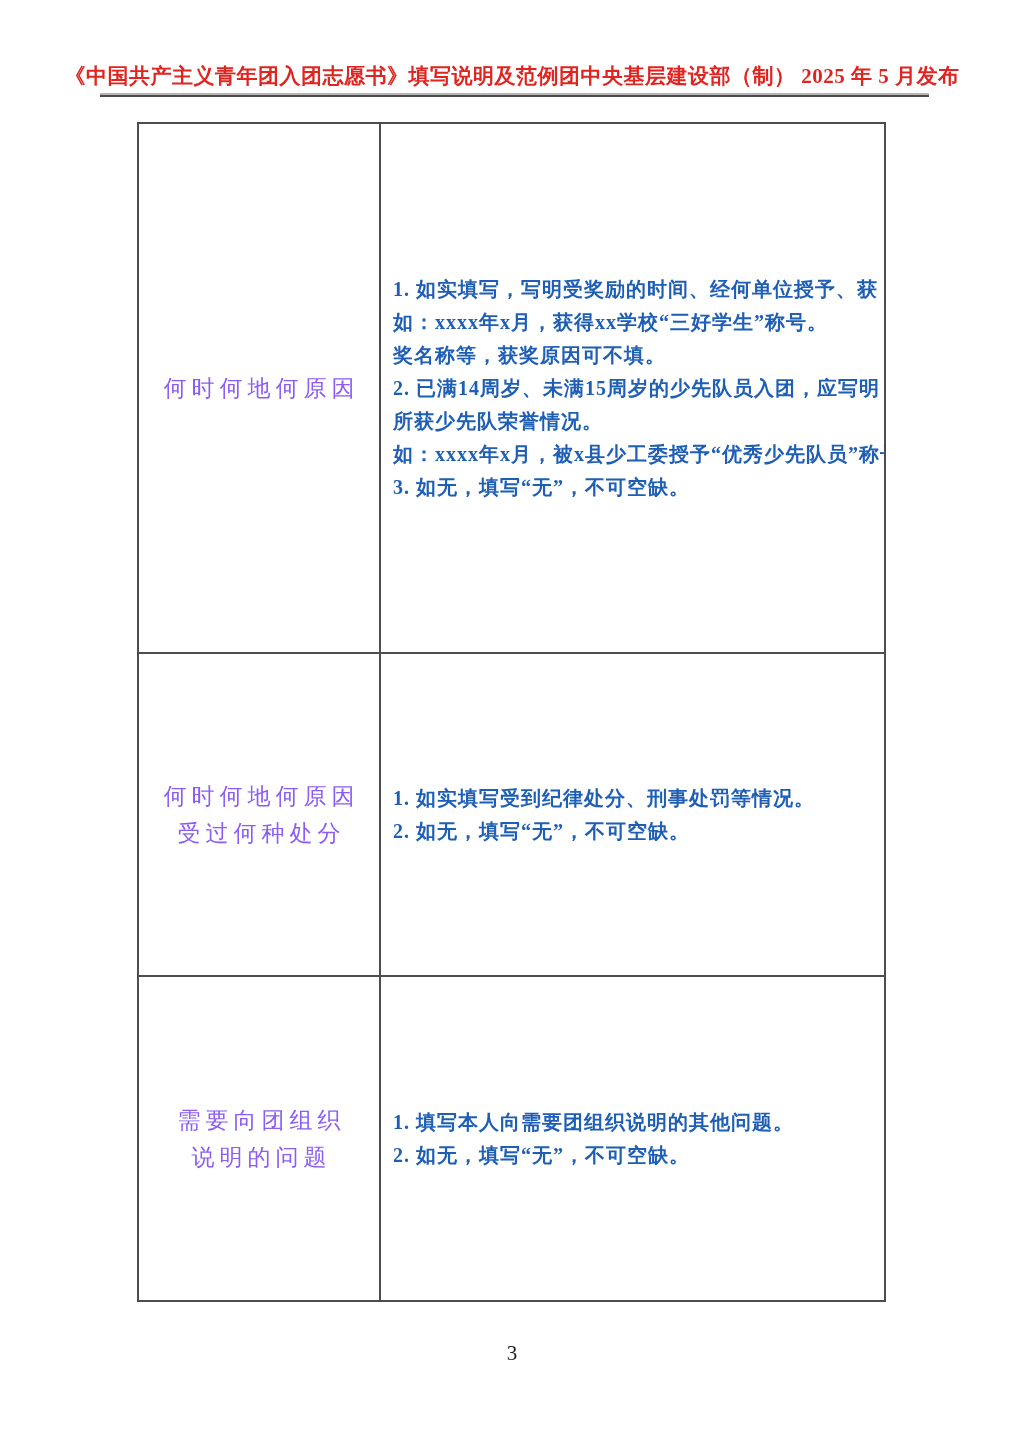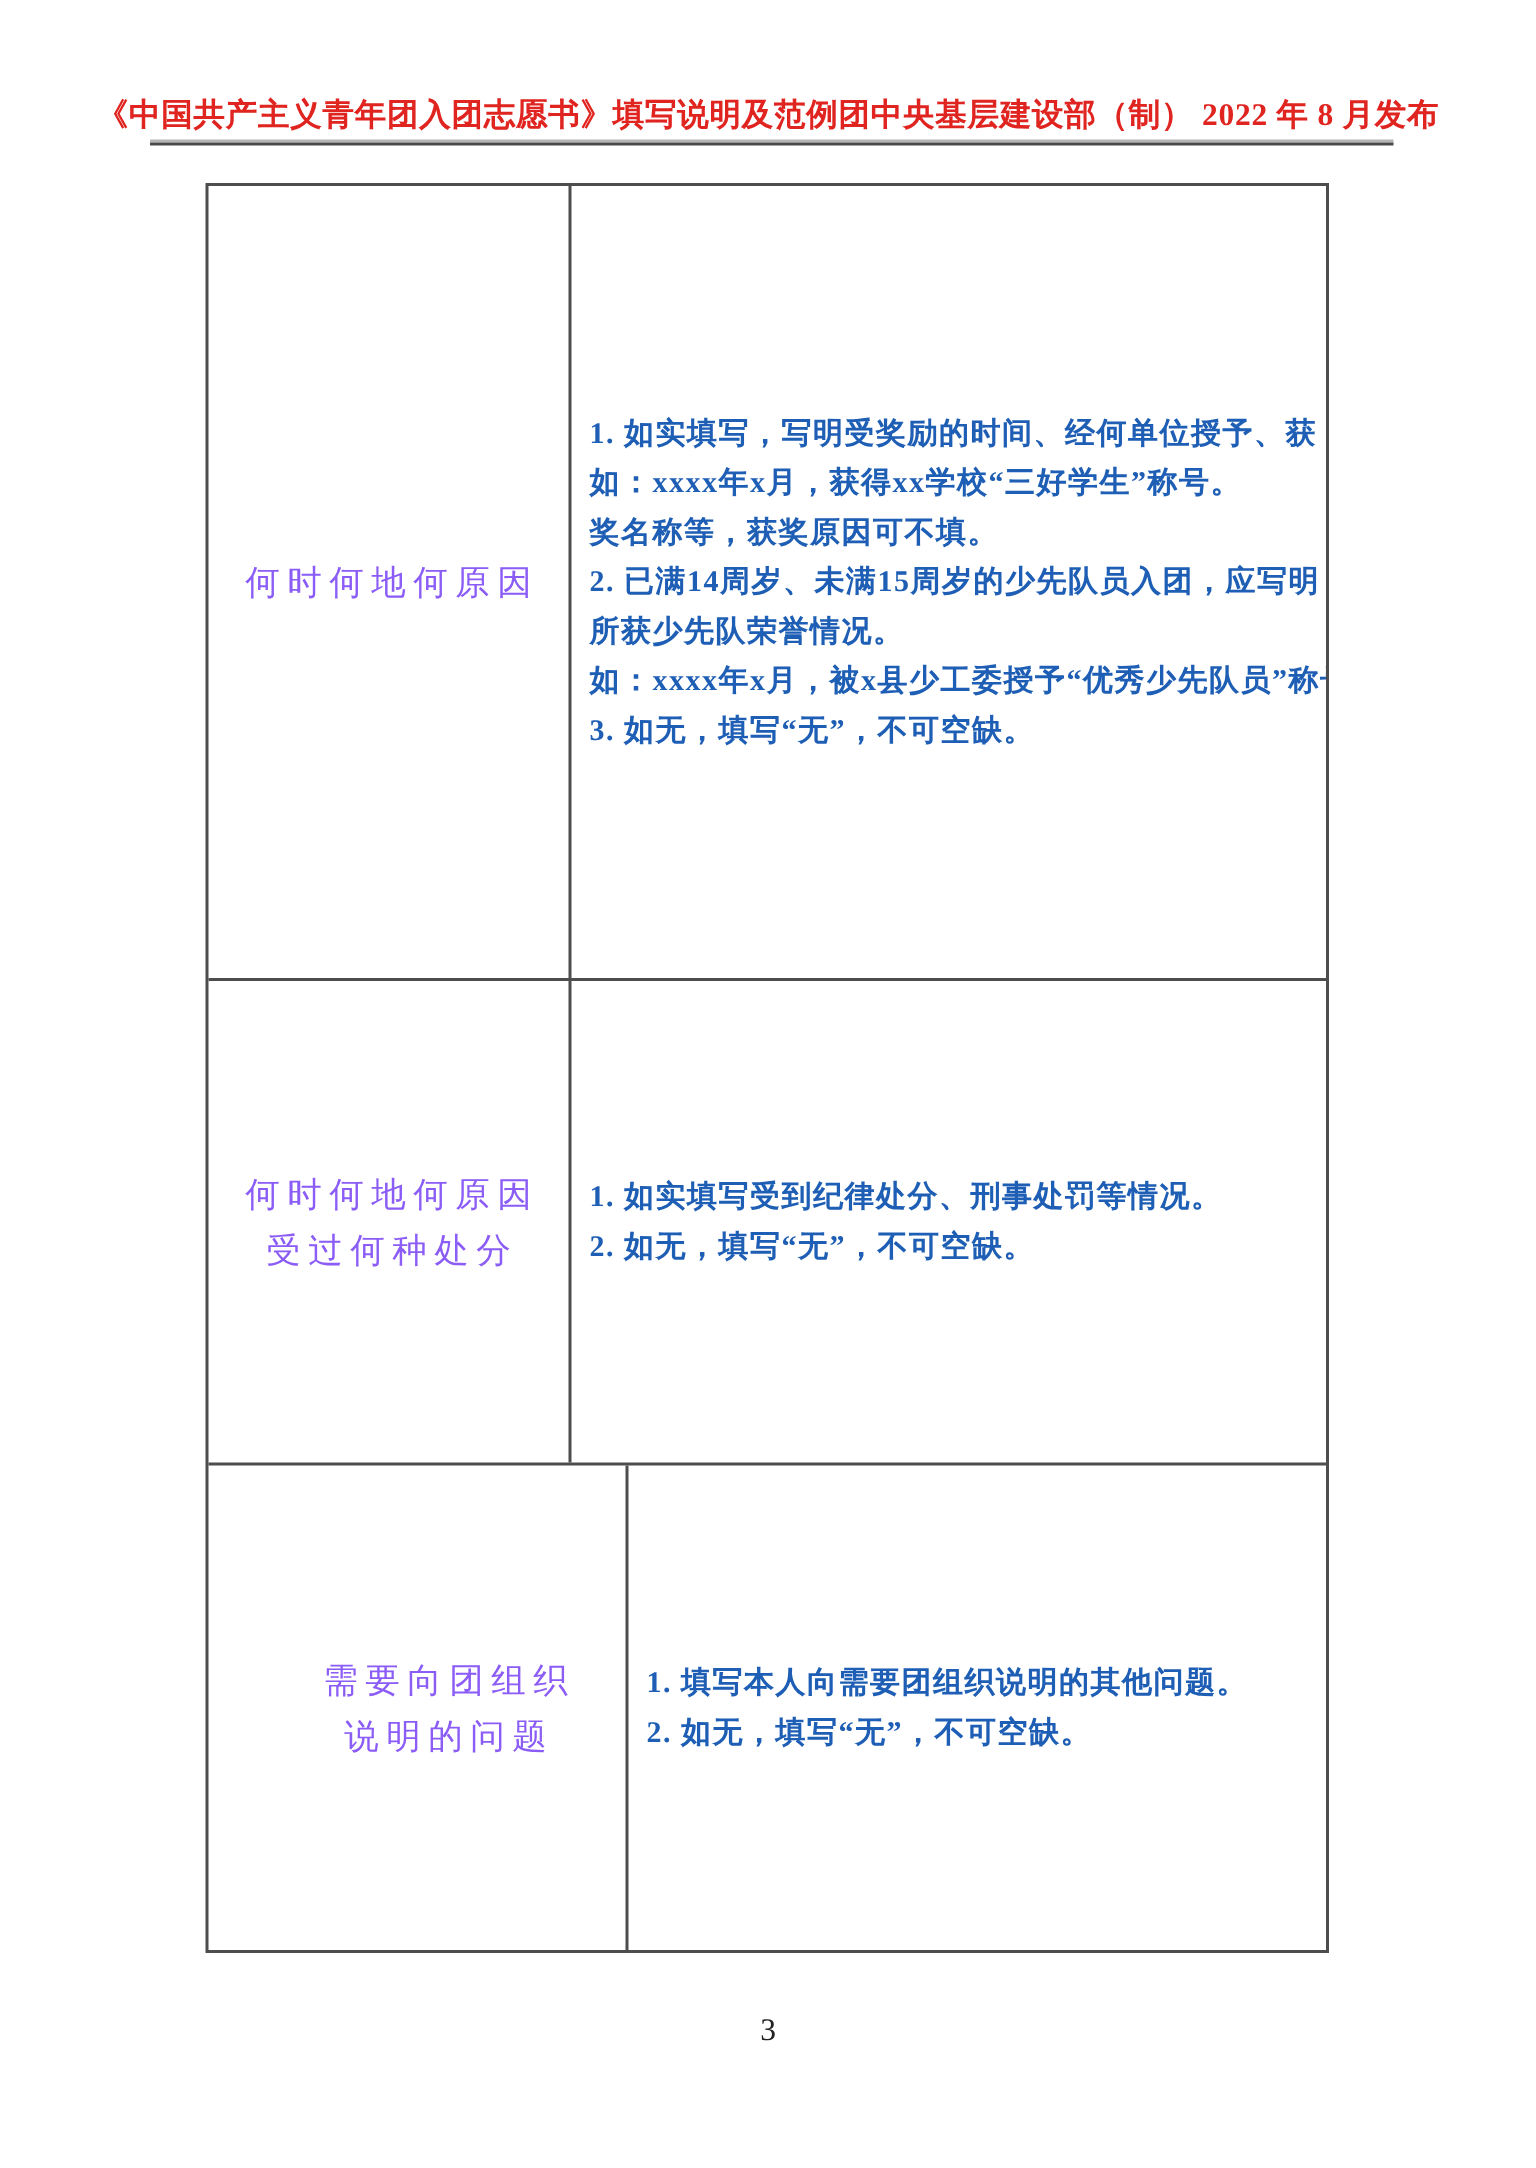--- a/index.html
+++ b/index.html
@@ -23,21 +23,21 @@
   }
 
   
   .tbl {
     position:absolute; left:137px; top:122px; width:749px;
     border:2px solid #4d4d4d; box-sizing:border-box;
     background:#fff;
   }
   .trow { display:flex; box-sizing:border-box; }
   .trow + .trow { border-top:2px solid #4d4d4d; }
-  .h1 { height:528px; } .h2 { height:323px; } .h3 { height:325px;padding-left:38px; }
+  .h1 { height:528px; } .h2 { height:323px; } .h3 { height:325px; }
 
   .label {
     width:242px; box-sizing:border-box;
     border-right:2px solid #4d4d4d;
     display:flex; flex-direction:column; justify-content:center; align-items:center;
     font-size:23px; line-height:37px; letter-spacing:5px;
     color:#8b5cf6;
   }
   .label .lline { margin-right:-5px; white-space:nowrap; }
 
@@ -55,21 +55,21 @@
   .pageno {
     position:absolute; top:1341px; left:0; width:1024px;
     text-align:center; font-size:21px; color:#222222;
   }
 </style>
 </head>
 <body>
 
 <div class="header">
   <span>《中国共产主义青年团入团志愿书》填写说明及范例</span>
-  <span>团中央基层建设部（制） 2022 年 8 月发布</span>
+  <span>团中央基层建设部（制） 2025 年 5 月发布</span>
 </div>
 <div class="rule"></div>
 
 <div class="tbl" id="tbl">
     <div class="trow h1">
       <div class="label">
         <div class="lline">何时何地何原因</div>
       </div>
       <div class="content">
         <div class="cline"><b>1.</b> 如实填写，写明受奖励的时间、经何单位授予、获</div>

